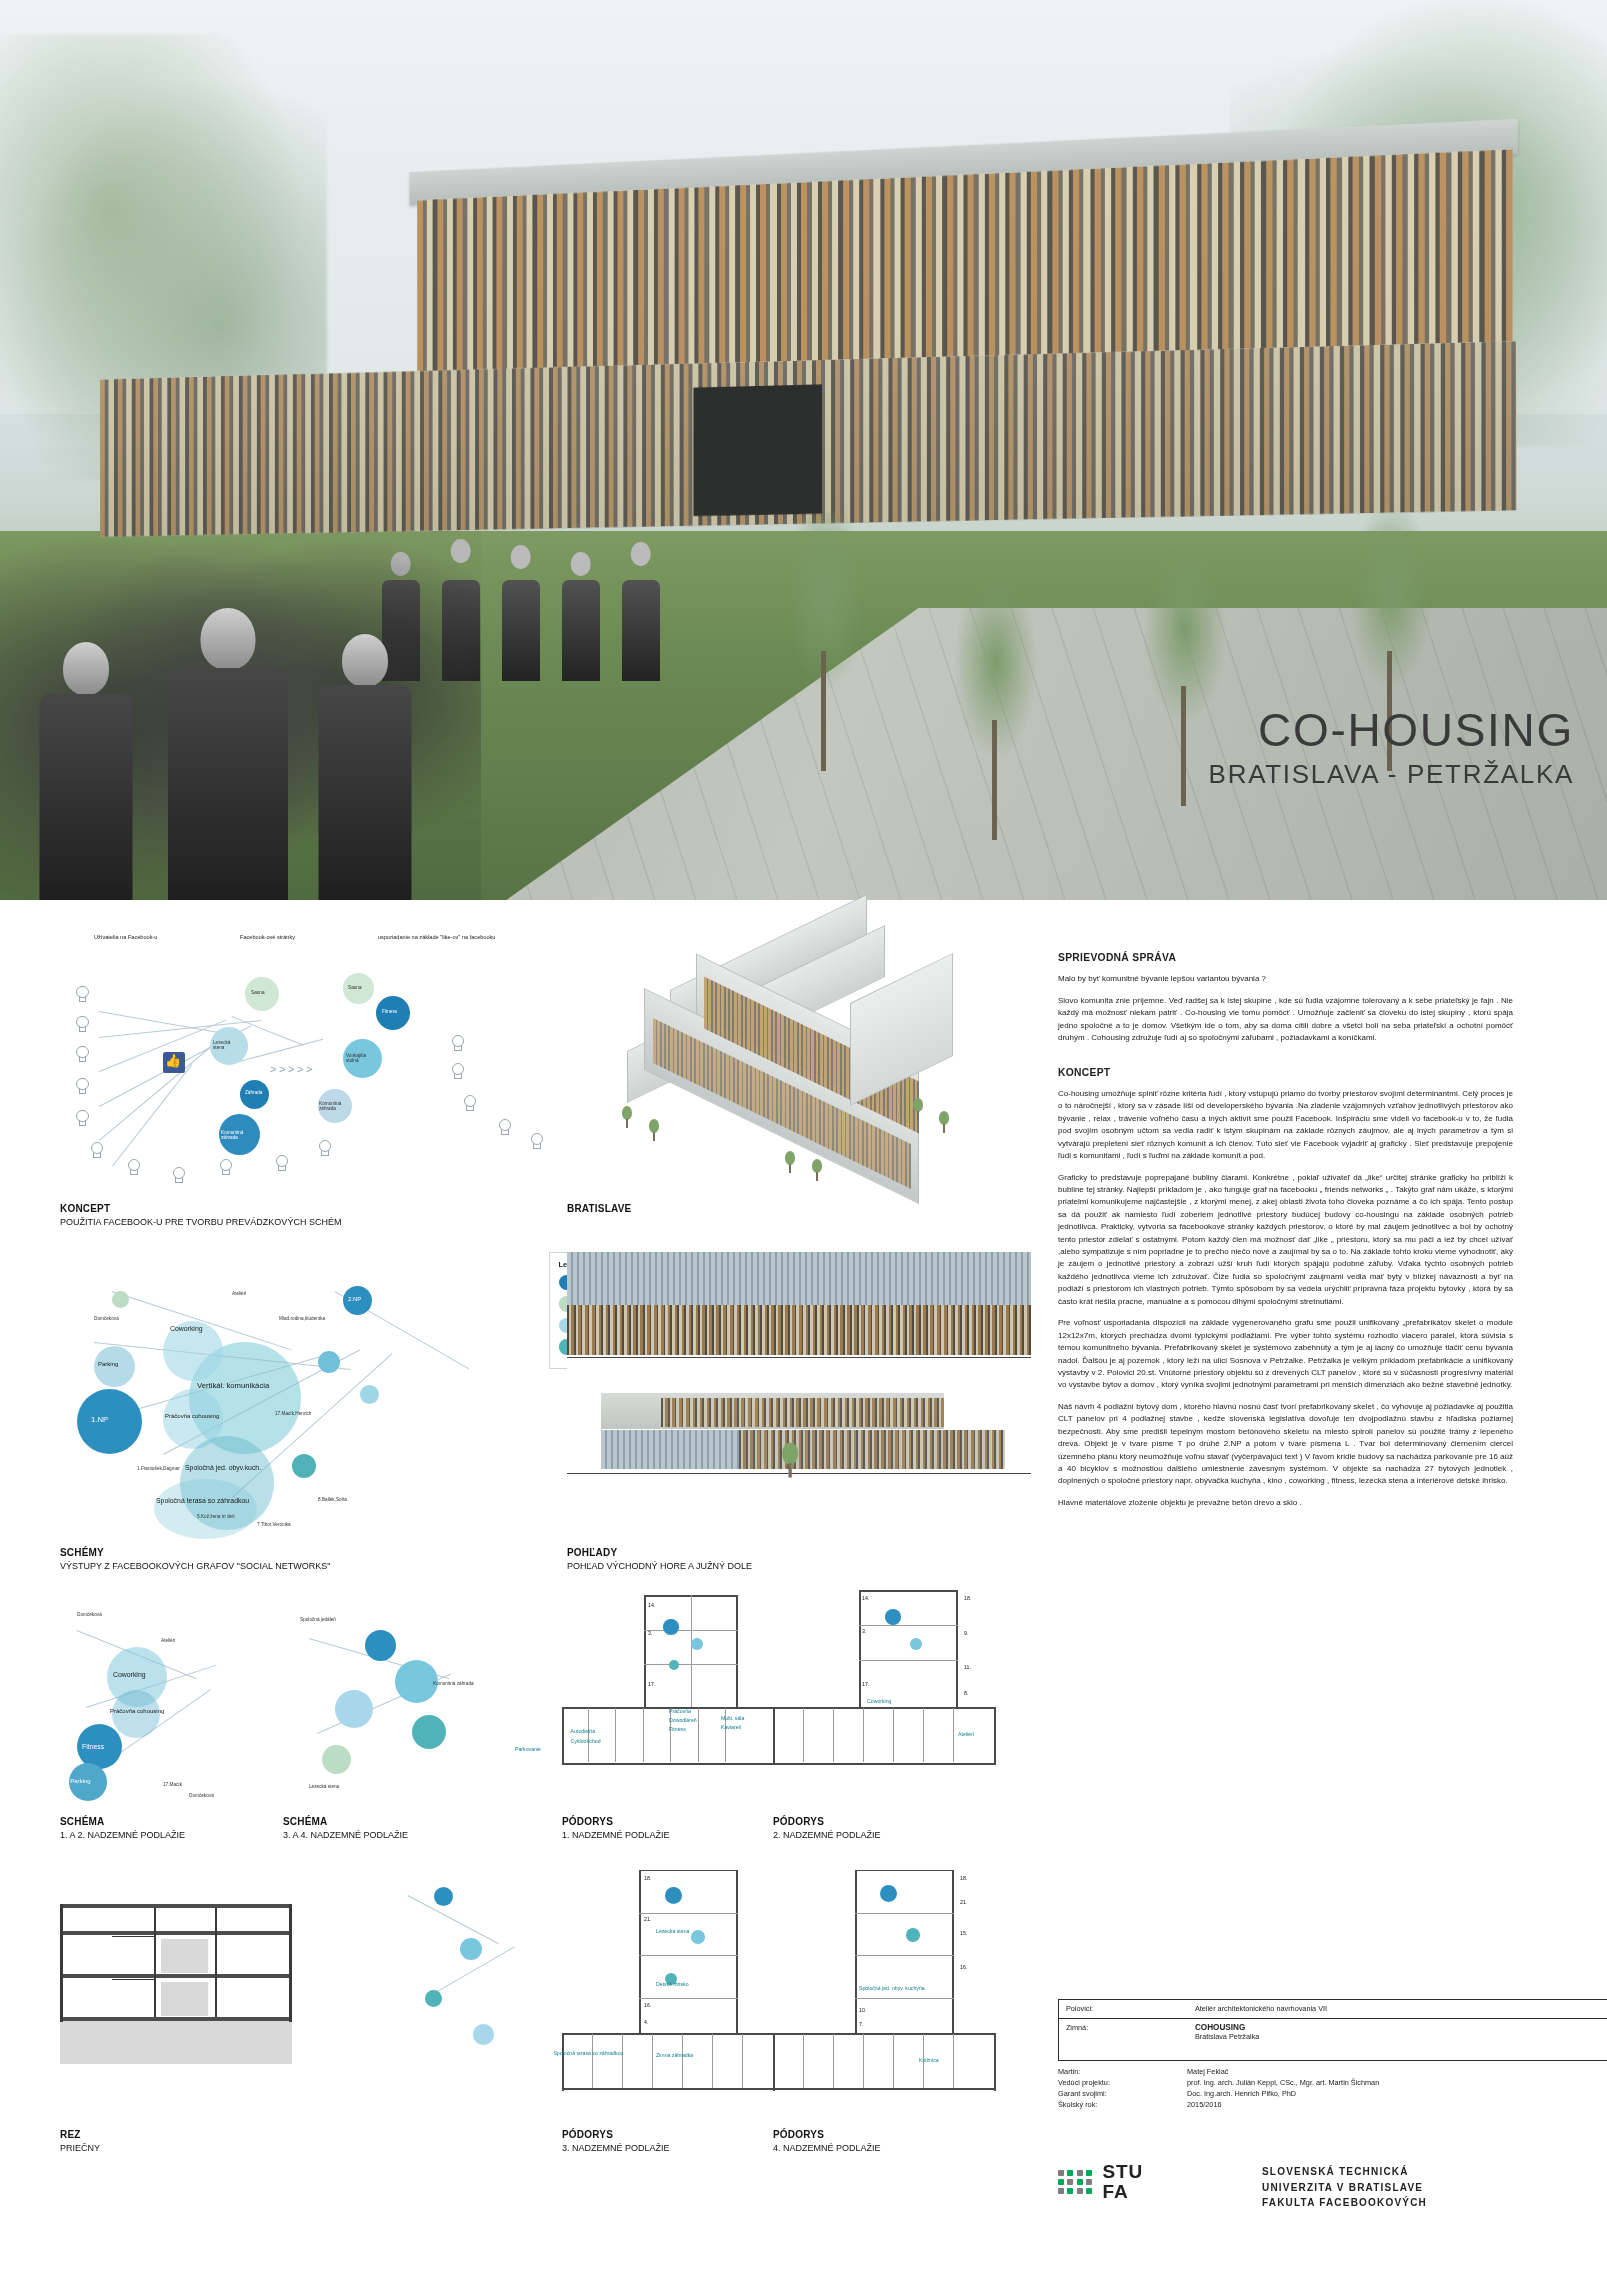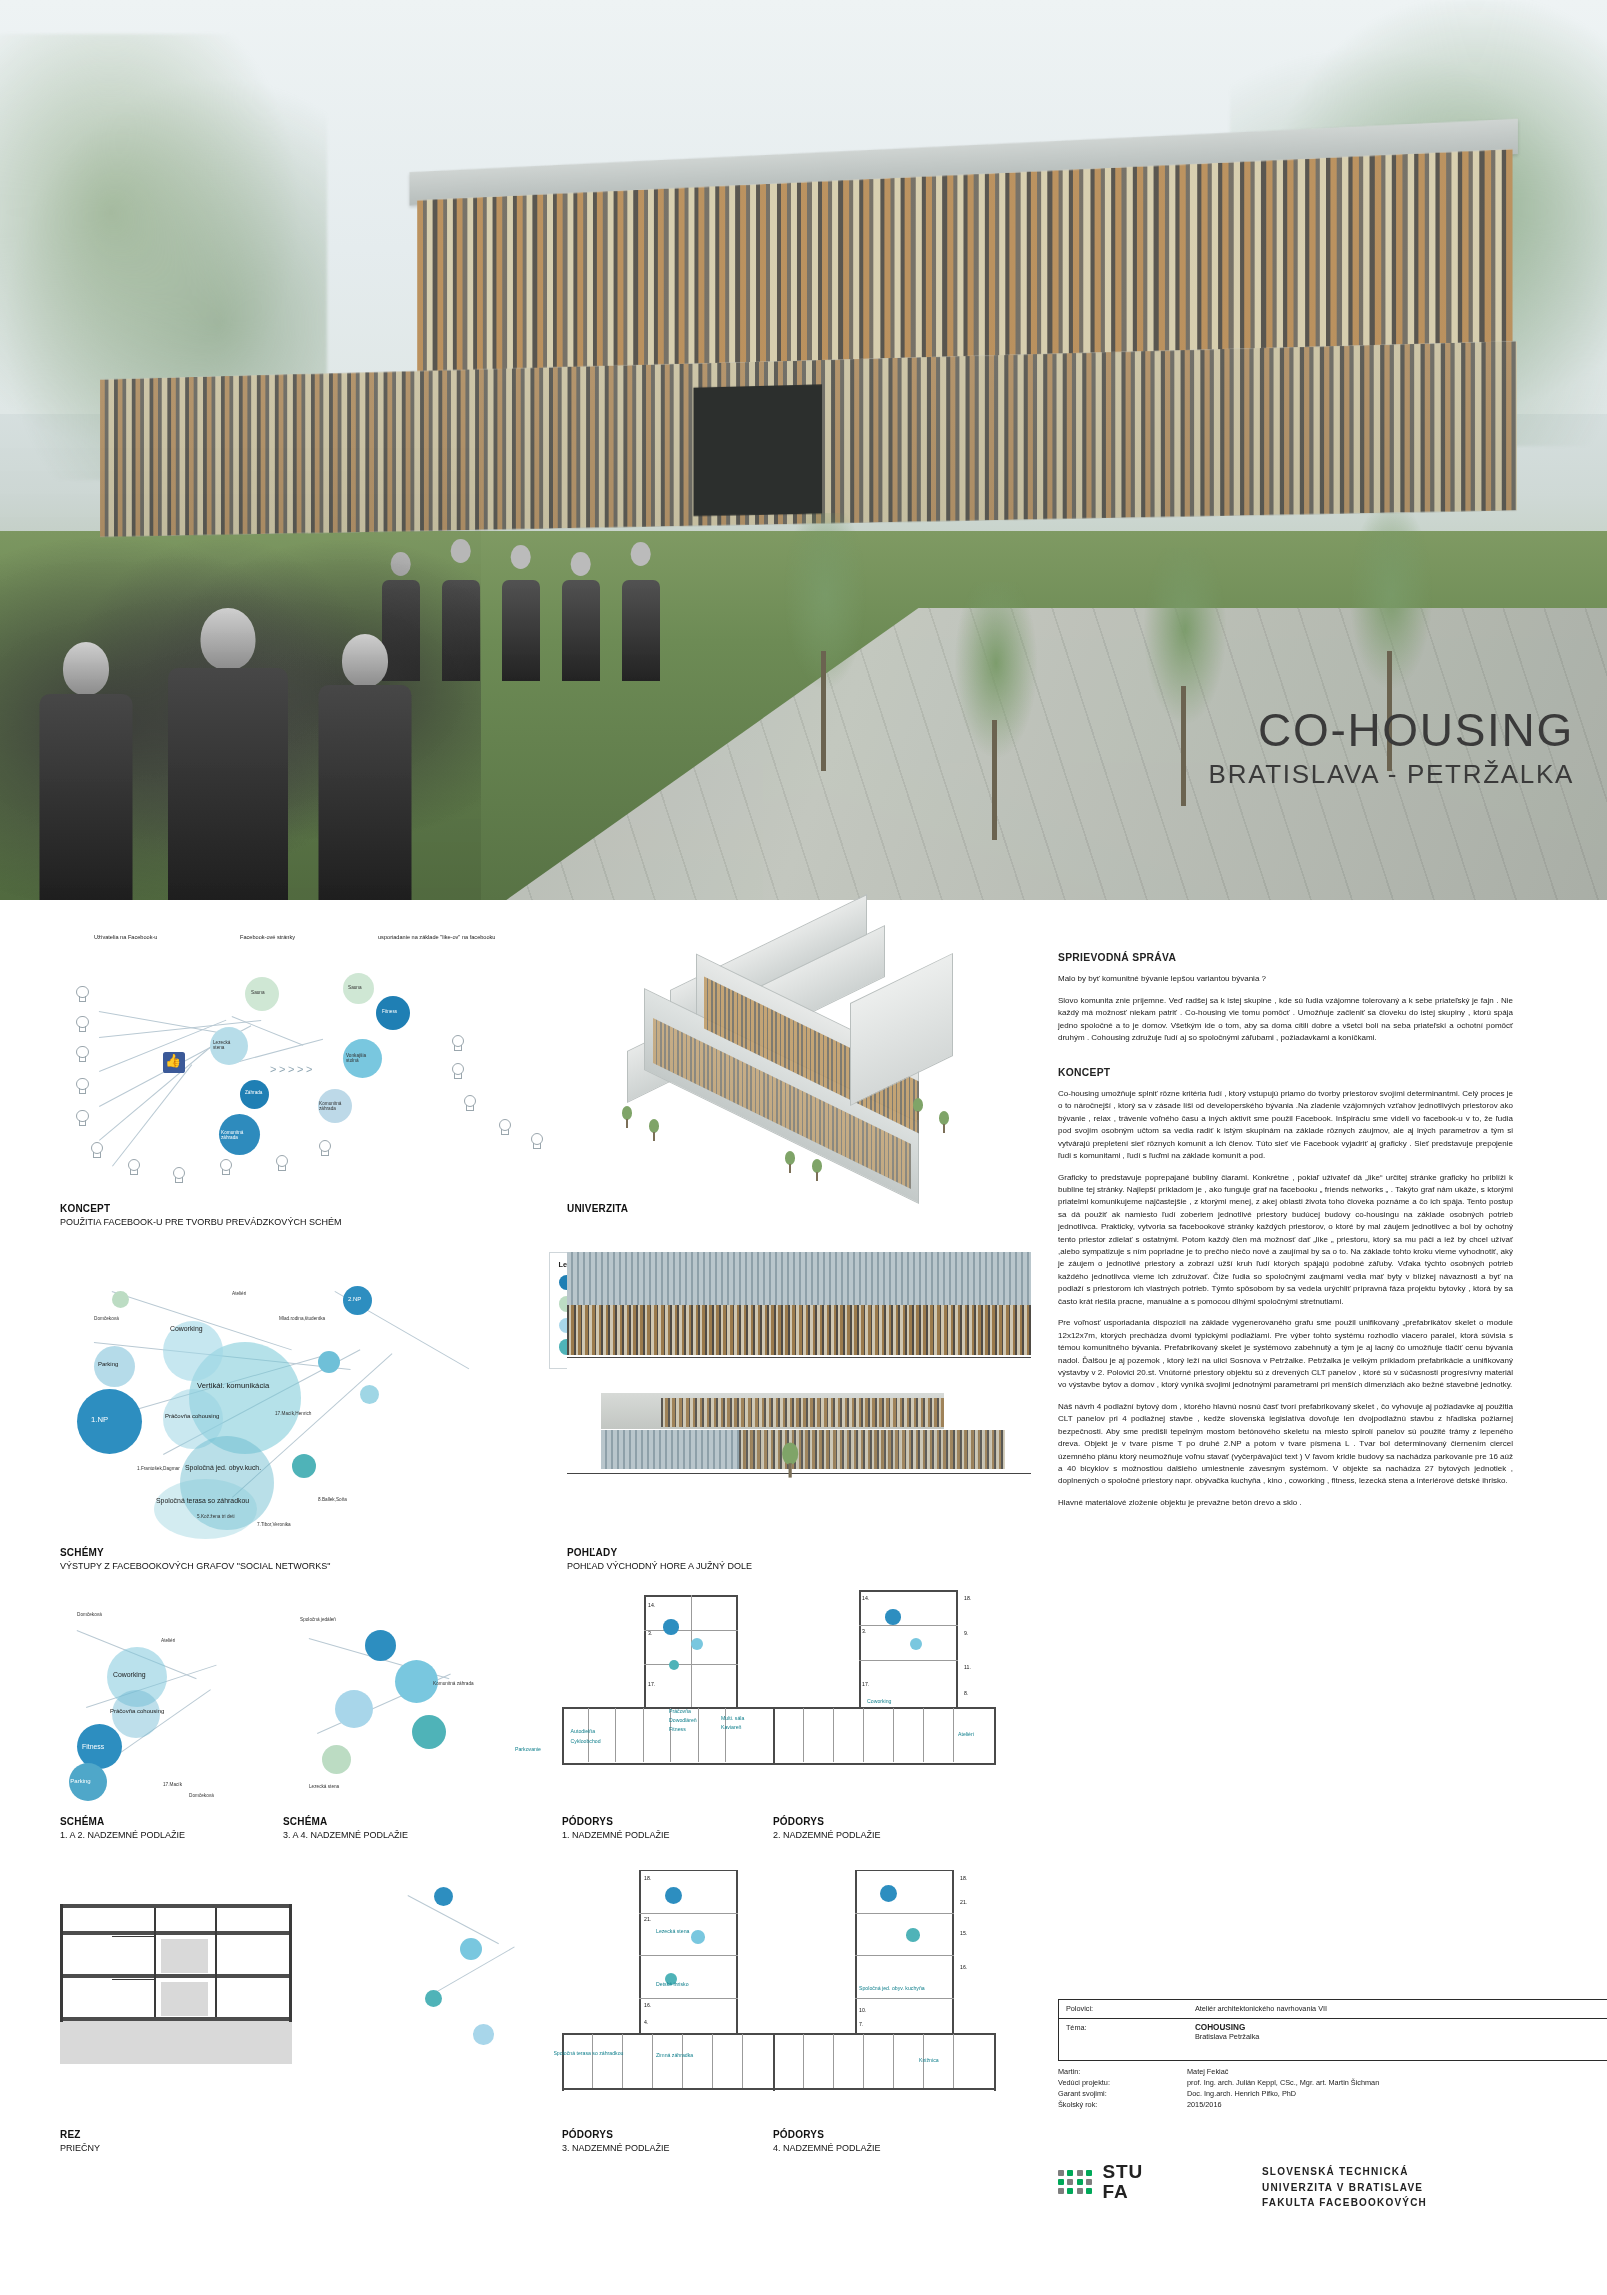--- a/index.html
+++ b/index.html
@@ -445,21 +445,21 @@
     <div class="axo-tree" style="left:215px; top:225px;">
         <div class="c"></div>
         <div class="t"></div>
       </div>
     <div class="axo-tree" style="left:242px; top:233px;">
         <div class="c"></div>
         <div class="t"></div>
       </div>
   </div>
   <div class="cap" style="position:absolute; left:567px; top:302px;">
-    <div class="cap-title">UNIVERZITA</div>
+    <div class="cap-title">BRATISLAVE</div>
   </div>
 
   <div class="diagram" style="left:60px; top:339px; width:481px; height:296px;">
     <div class="edge" style="left:52px; top:52px; width:189px; transform:rotate(18deg);"></div>
     <div class="edge" style="left:69px; top:172px; width:206px; transform:rotate(-16deg);"></div>
     <div class="edge" style="left:103px; top:215px; width:223px; transform:rotate(-28deg);"></div>
     <div class="edge" style="left:172px; top:258px; width:215px; transform:rotate(-42deg);"></div>
     <div class="edge" style="left:275px; top:52px; width:155px; transform:rotate(30deg);"></div>
     <div class="edge" style="left:34px; top:103px; width:258px; transform:rotate(6deg);"></div>
 
@@ -765,21 +765,21 @@
     <p>Hlavné materiálové zloženie objektu je prevažne  betón drevo a sklo .</p>
   </div>
 
   <div class="titleblock">
     <div class="tb-box">
       <div class="tb-row">
         <div class="tb-cell k">Polovici:</div>
         <div class="tb-cell v">Ateliér architektonického navrhovania VII</div>
       </div>
       <div class="tb-row" style="min-height:41px;">
-        <div class="tb-cell k">Téma:</div>
+        <div class="tb-cell k">Zimná:</div>
         <div class="tb-cell v">
           <div class="tb-big">COHOUSING</div>
           <div>Bratislava Petržalka</div>
         </div>
       </div>
     </div>
     <div class="tb-meta">
       <div class="r">
         <div class="k">Martin:</div>
         <div class="v">Matej Fekiač</div>

